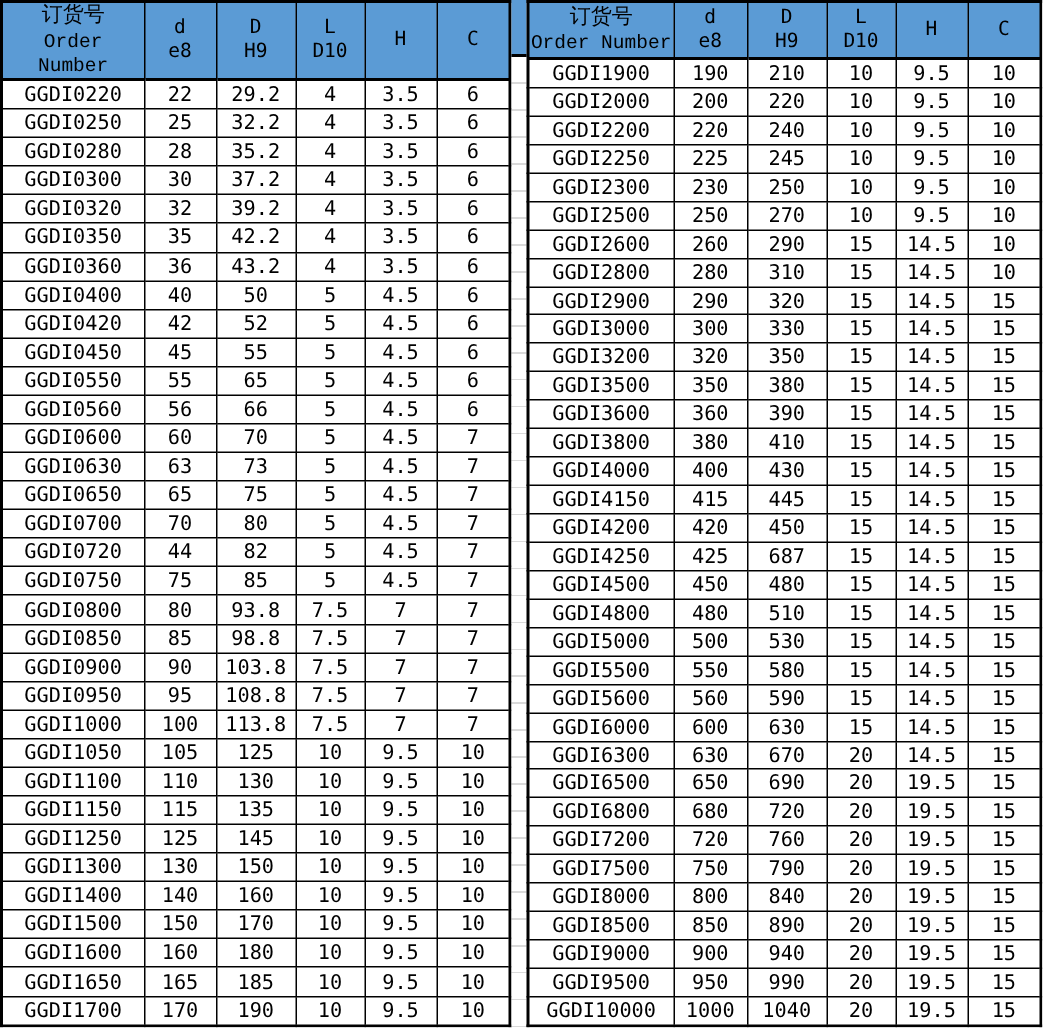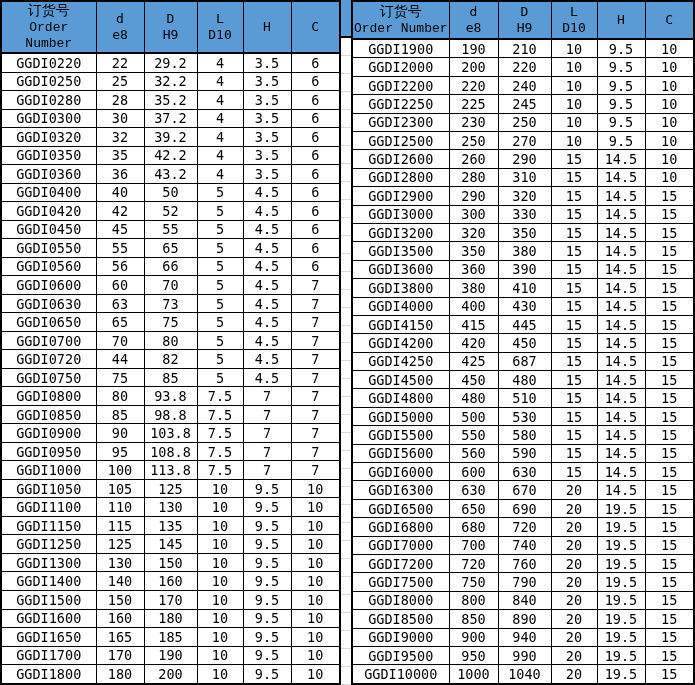--- a/index.html
+++ b/index.html
@@ -375,28 +375,20 @@
           <td>10</td>
         </tr>
         <tr>
           <td>GGDI1700</td>
           <td>170</td>
           <td>190</td>
           <td>10</td>
           <td>9.5</td>
           <td>10</td>
         </tr>
-        <tr>
-          <td>GGDI1800</td>
-          <td>180</td>
-          <td>200</td>
-          <td>10</td>
-          <td>9.5</td>
-          <td>10</td>
-        </tr>
       </tbody>
   </table>
 
   <div class="gap-col">
     <div class="gap-header"></div>
     <div class="gap-body"></div>
   </div>
 
   <table class="spec-table t-right">
     <colgroup>
@@ -646,28 +638,20 @@
         </tr>
         <tr>
           <td>GGDI6800</td>
           <td>680</td>
           <td>720</td>
           <td>20</td>
           <td>19.5</td>
           <td>15</td>
         </tr>
         <tr>
-          <td>GGDI7000</td>
-          <td>700</td>
-          <td>740</td>
-          <td>20</td>
-          <td>19.5</td>
-          <td>15</td>
-        </tr>
-        <tr>
           <td>GGDI7200</td>
           <td>720</td>
           <td>760</td>
           <td>20</td>
           <td>19.5</td>
           <td>15</td>
         </tr>
         <tr>
           <td>GGDI7500</td>
           <td>750</td>

